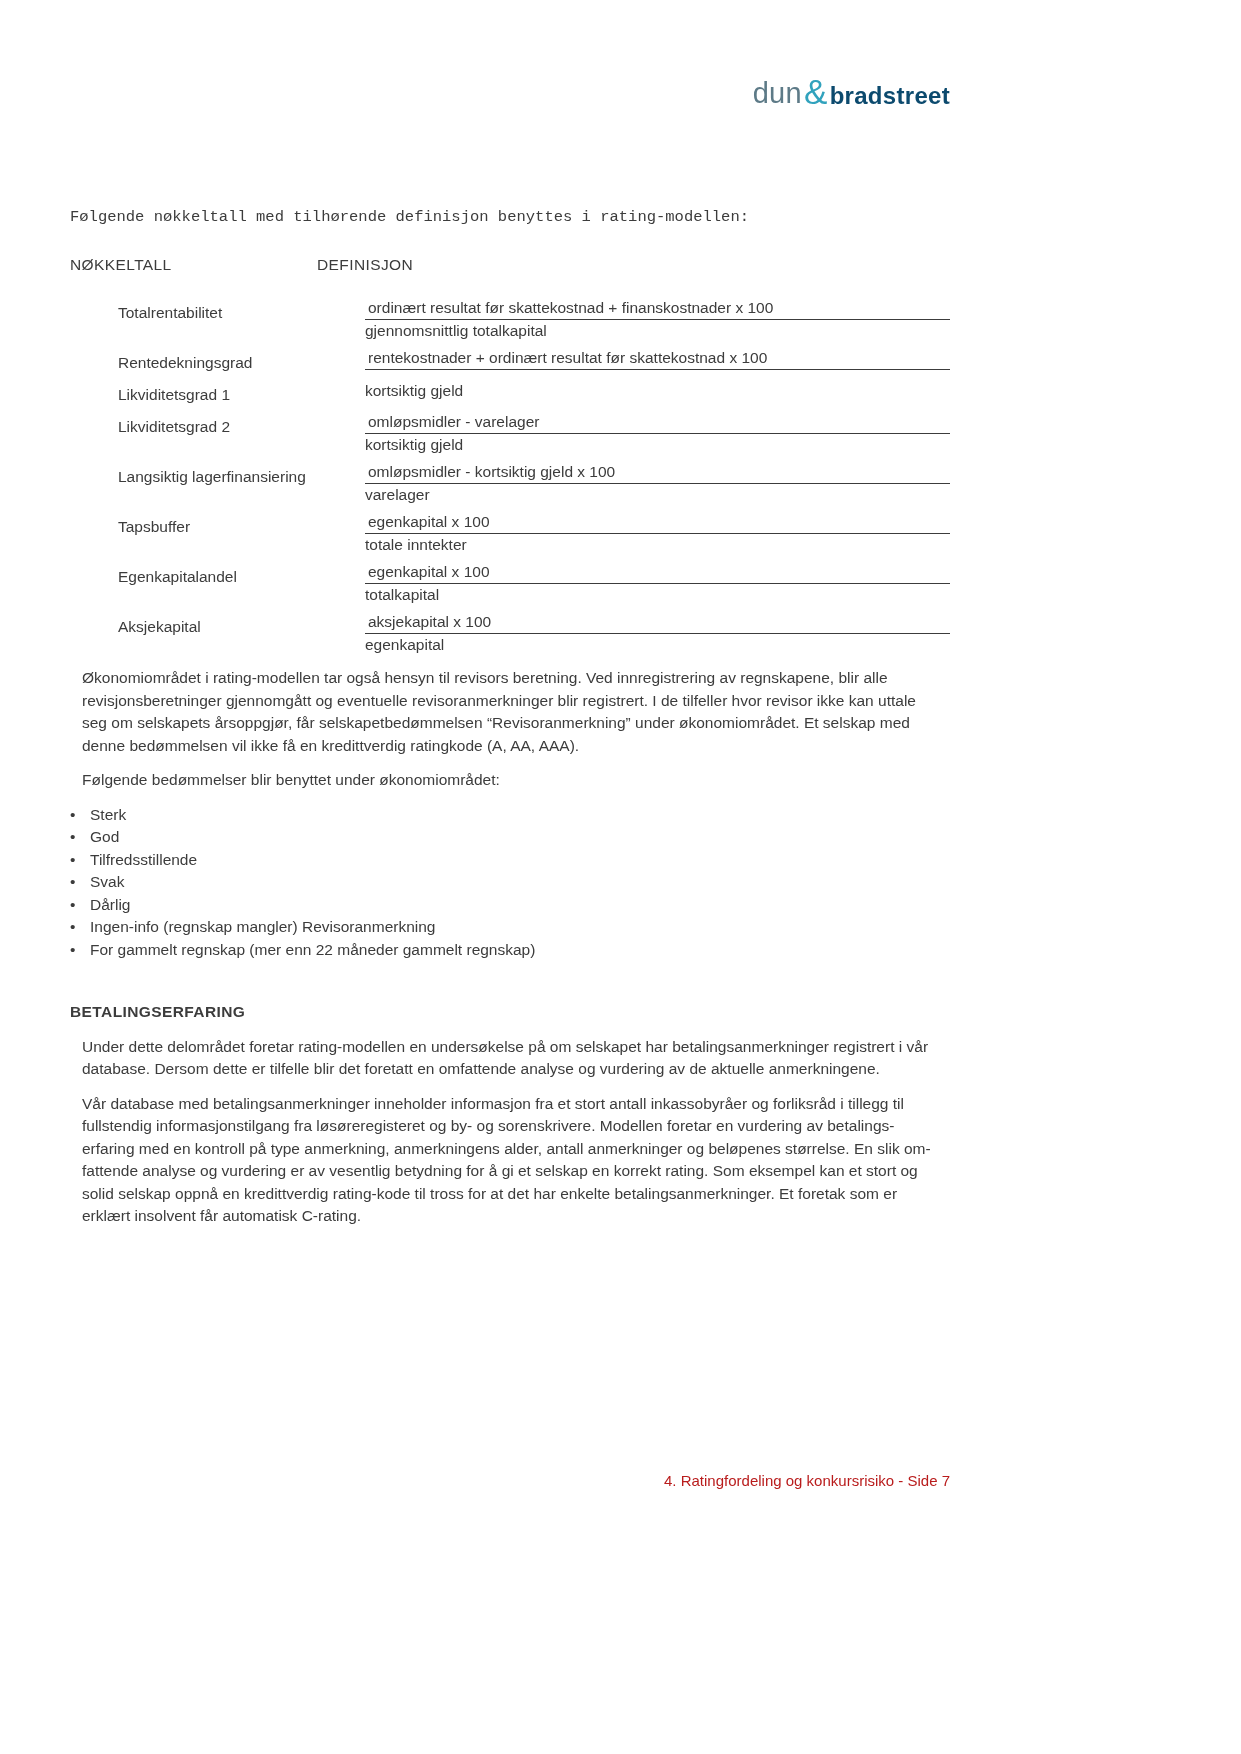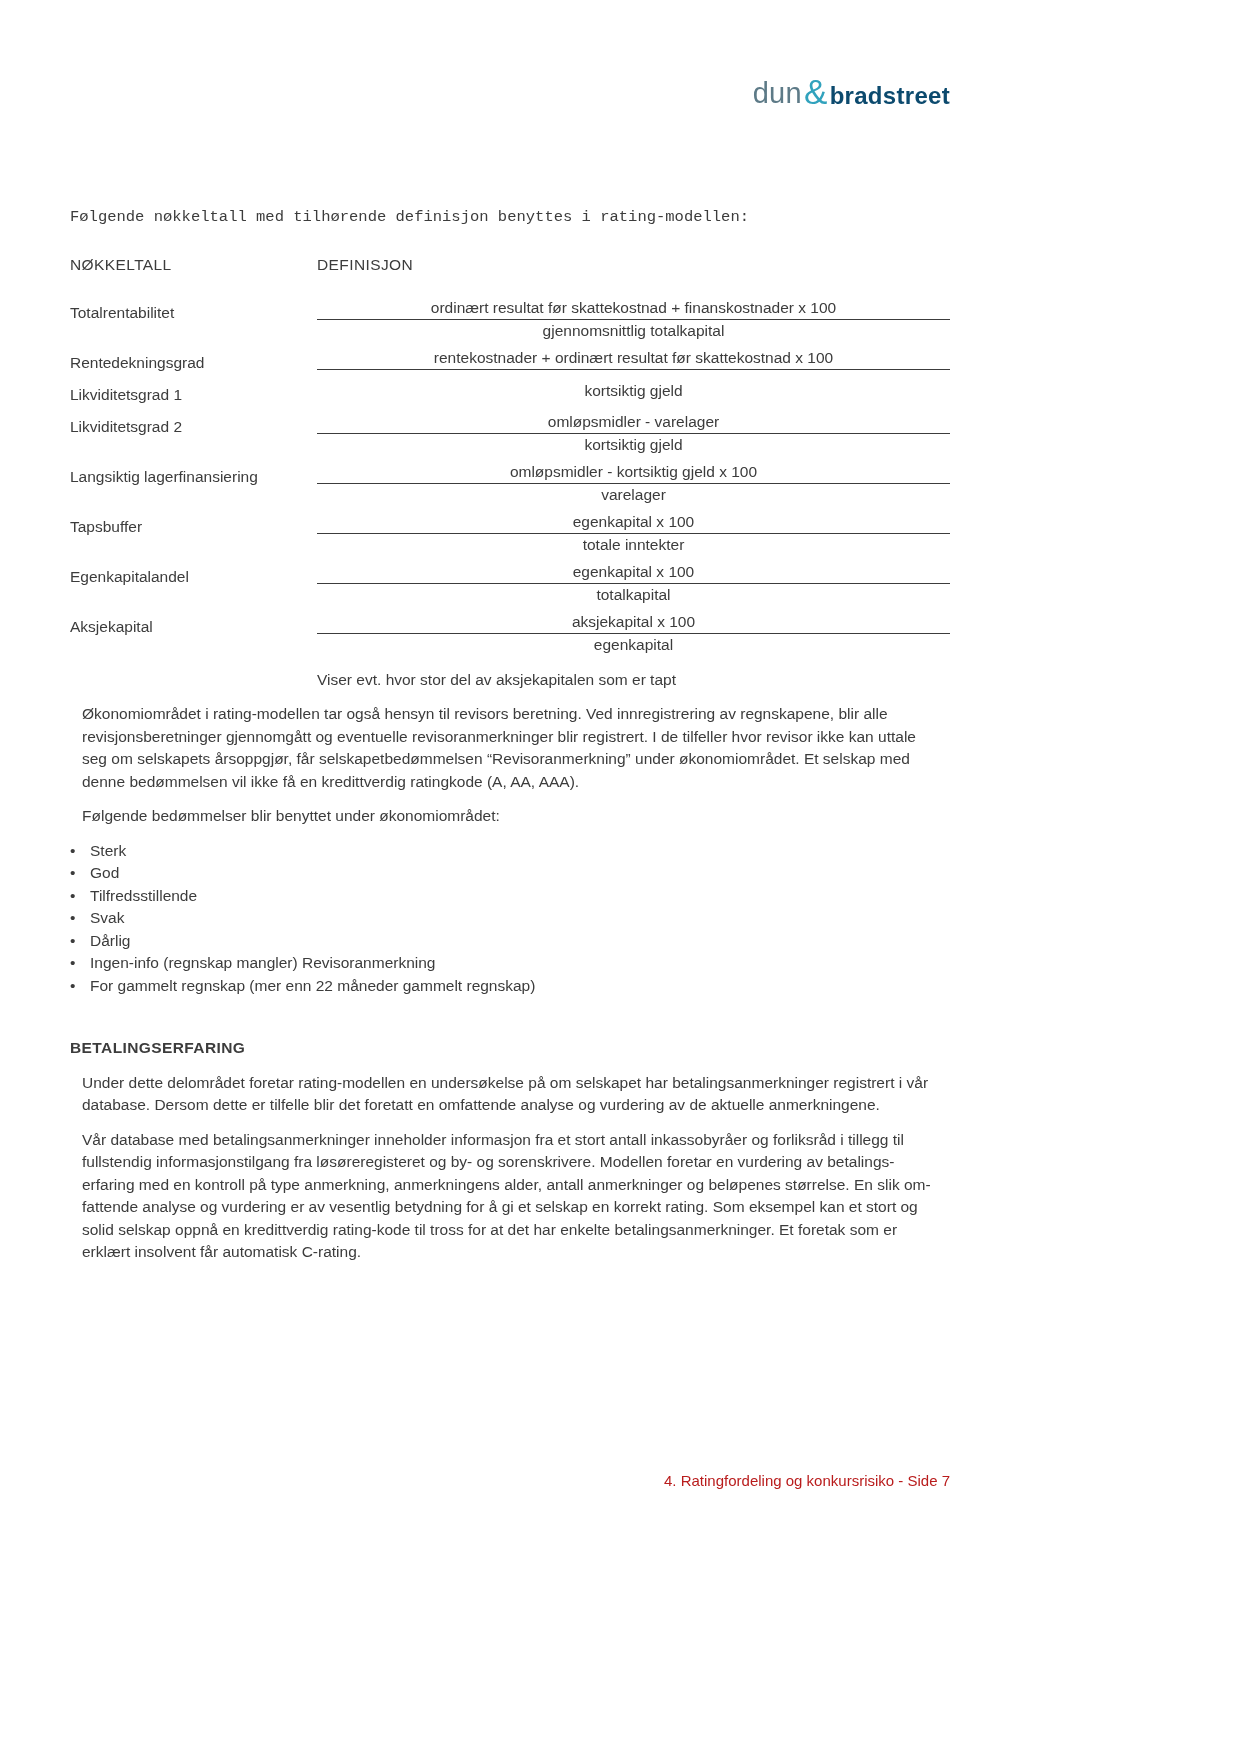--- a/index.html
+++ b/index.html
@@ -42,23 +42,24 @@
     grid-template-columns:247px 1fr;
     font-weight:normal;
     letter-spacing:0.4px;
     margin-bottom:24px;
   }
   .kpi-row {
     display:grid;
     grid-template-columns:247px 1fr;
     margin-bottom:7px;
     align-items:start;
+    margin-left:48px;
   }
   .term { padding-top:5px; line-height:20px; }
-  .fraction { display:inline-block; text-align:center; line-height:20px; }
+  .fraction { display:inline-block; line-height:20px; }
   .numerator { border-bottom:1.5px solid #3c3c3c; padding:0 3px 1px 3px; }
   .denominator { padding-top:1px; }
   .table-note {
     display:grid;
     grid-template-columns:247px 1fr;
     margin-top:14px;
     line-height:22px;
   }
 
   p.body-par { margin:12px; line-height:22.5px; }
@@ -164,24 +165,20 @@
       </div>
 
       <div class="kpi-row">
         <div class="term">Aksjekapital</div>
         <div class="fraction">
           <div class="numerator">aksjekapital x 100</div>
           <div class="denominator">egenkapital</div>
         </div>
       </div>
 
-      <div class="table-note">
-        <div></div>
-        <div>Viser evt. hvor stor del av aksjekapitalen som er tapt</div>
-      </div>
     </div>
 
     <p class="body-par par-economy">Økonomiområdet i rating-modellen tar også hensyn til revisors beretning. Ved innregistrering av regnskapene, blir alle revisjonsberetninger gjennomgått og eventuelle revisoranmerkninger blir registrert. I de tilfeller hvor revisor ikke kan uttale seg om selskapets årsoppgjør, får selskapetbedømmelsen “Revisoranmerkning” under økonomiområdet. Et selskap med denne bedømmelsen vil ikke få en kredittverdig ratingkode (A, AA, AAA).</p>
 
     <p class="body-par list-intro">Følgende bedømmelser blir benyttet under økonomiområdet:</p>
 
     <ul class="bullet-list">
       <li>
         <span class="bullet-marker">•</span>
         <span>Sterk</span>

